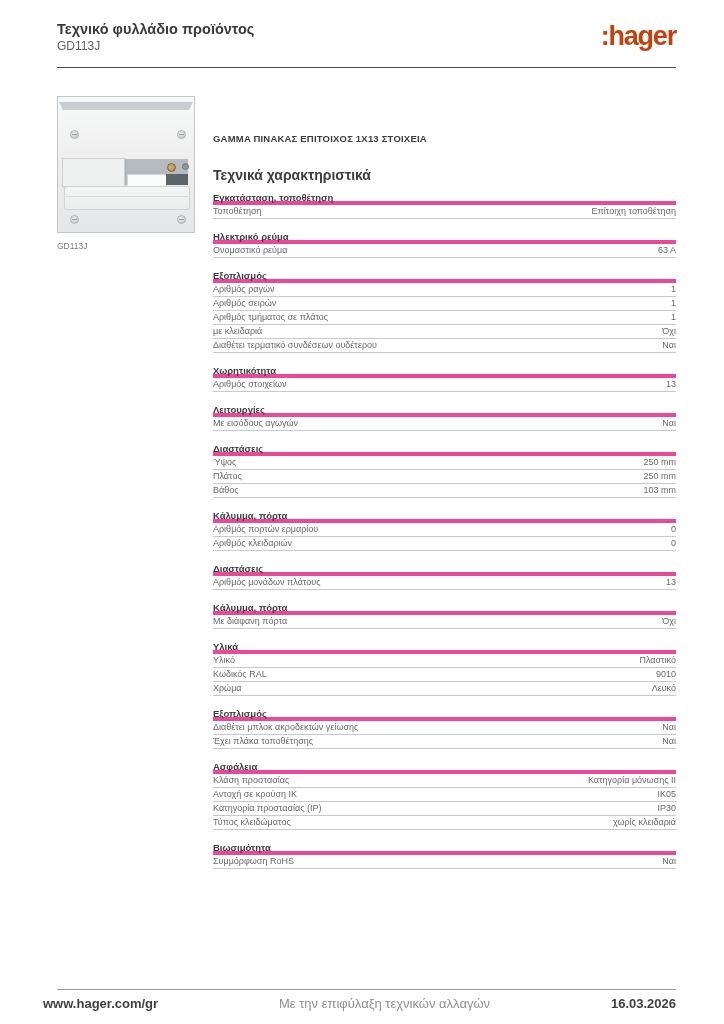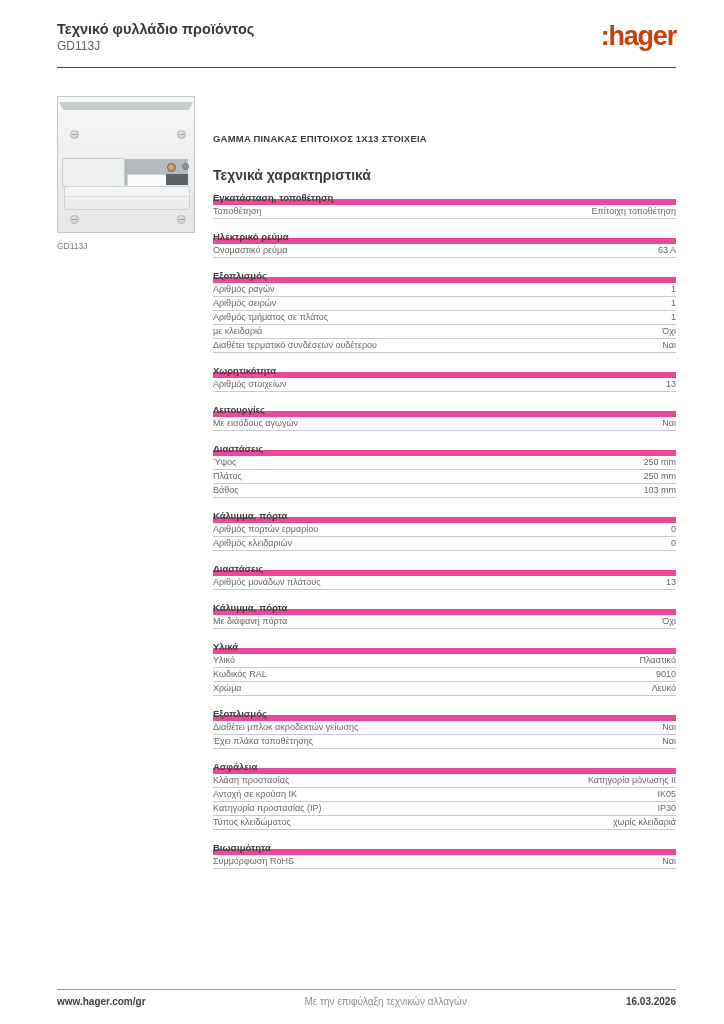--- a/index.html
+++ b/index.html
@@ -132,21 +132,21 @@
     margin-top: 26px;
   }
   .spec-section { margin-top: 13px; }
   .section-title {
     box-sizing: border-box;
     height: 12px;
     font-size: 9.5px;
     font-weight: bold;
     color: #3c3c3c;
     line-height: 10px;
-    border-bottom: 6px solid #ec4899;
+    border-bottom: 4px solid #ec4899;
   }
   .spec-row {
     box-sizing: border-box;
     height: 14px;
     display: flex;
     justify-content: space-between;
     align-items: center;
     border-bottom: 1px solid #c9c9c9;
     font-size: 9px;
     color: #686868;
@@ -159,27 +159,27 @@
   
   .footer-rule {
     position: absolute;
     left: 57px;
     right: 48px;
     top: 989px;
     border-top: 1px solid #9a9a9a;
   }
   .footer {
     position: absolute;
-    left: 57px;
+    left: 43px;
     right: 48px;
     top: 996px;
     display: flex;
     justify-content: space-between;
     align-items: baseline;
-    font-size: 10px;
+    font-size: 13px;
   }
   .footer .f-left  { font-weight: bold; color: #3f3f3f; }
   .footer .f-center{ color: #8f8f8f; }
   .footer .f-right { font-weight: bold; color: #3f3f3f; }
 </style>
 </head>
 <body>
 
 <div class="page">
 

